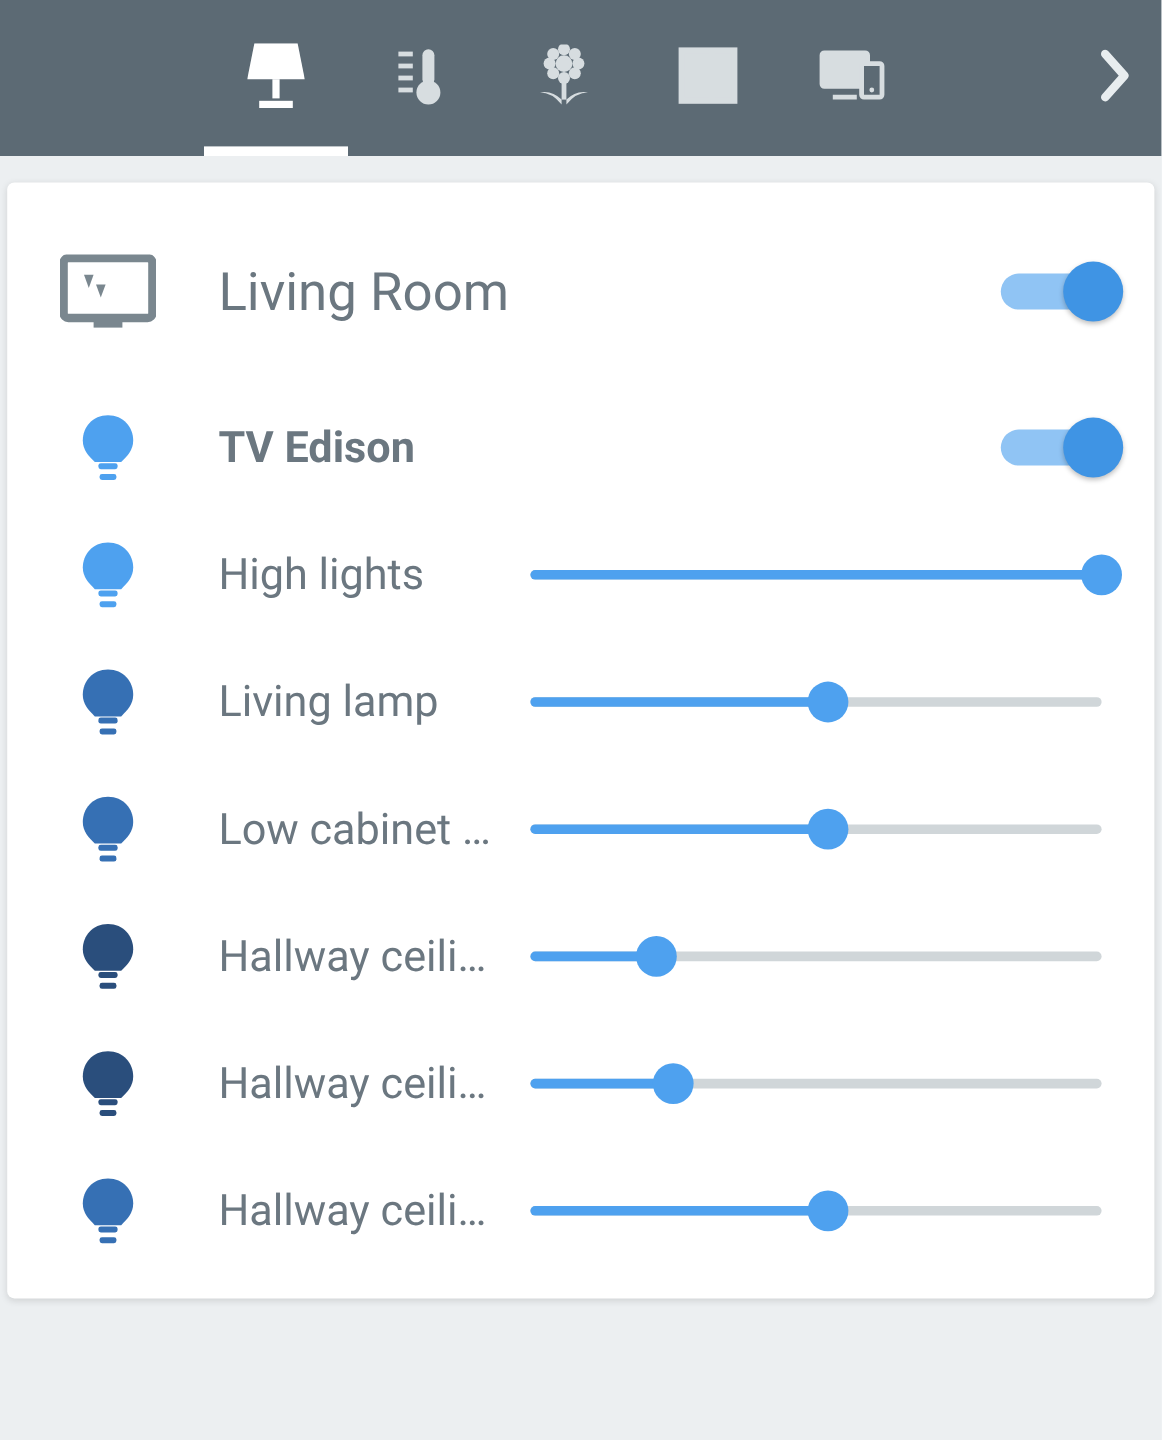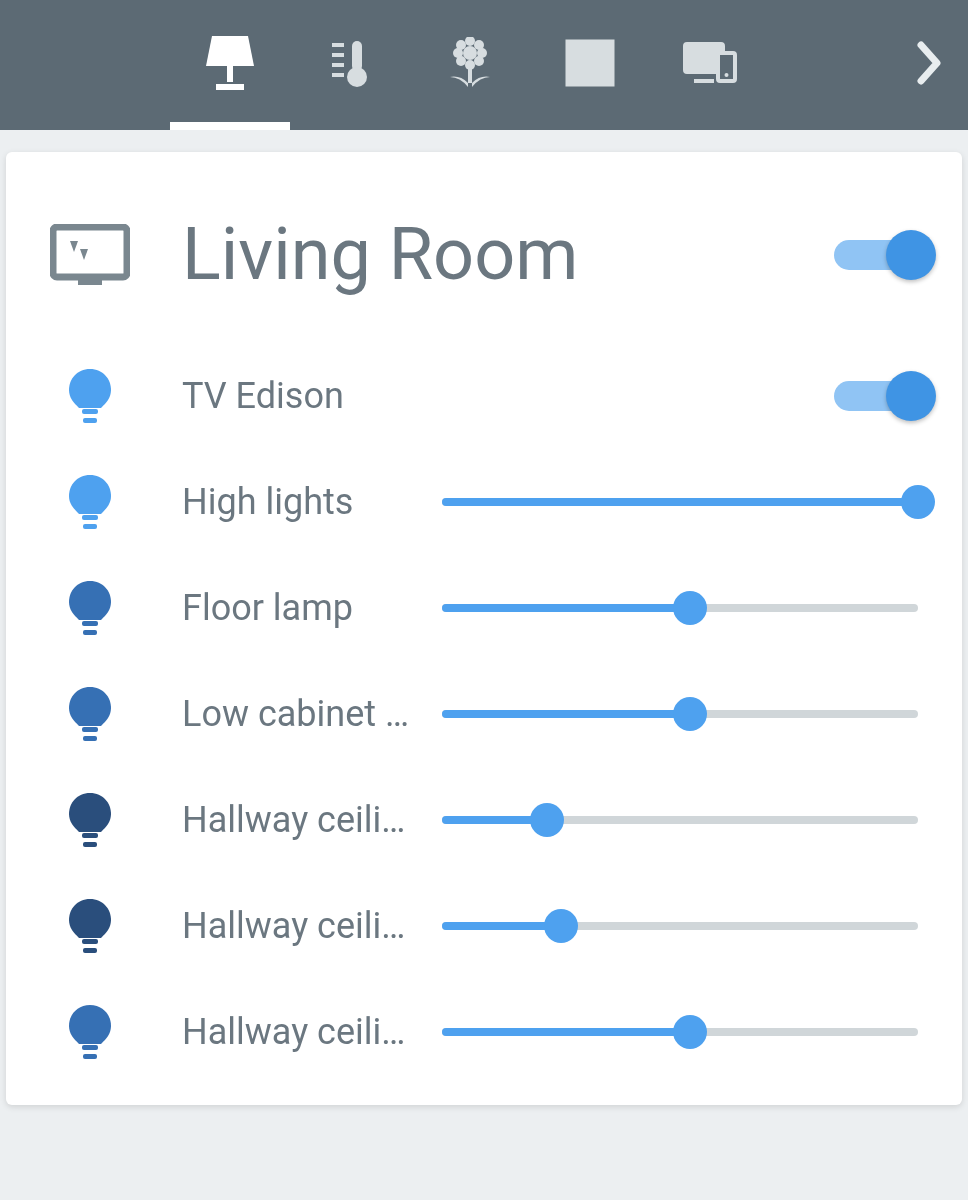--- a/index.html
+++ b/index.html
@@ -58,21 +58,21 @@
 
   .room-row {
     display: flex;
     align-items: center;
     margin-bottom: 46px;
   }
   .room-icon svg { fill: #7a878f; display:block; }
   .room-title {
     margin-left: 52px;
     flex: 1;
-    font-size: 72px;
+    font-size: 44px;
     font-weight: 400;
     color: #6b7780;
   }
 
   .device-row {
     display: flex;
     align-items: center;
     height: 106px;
   }
   .device-row .icon-slot {
@@ -84,21 +84,21 @@
 
   .device-label {
     margin-left: 52px;
     width: 230px;
     font-size: 36px;
     color: #6b7780;
     white-space: nowrap;
     overflow: hidden;
     text-overflow: ellipsis;
   }
-  .row-first .device-label { width: auto; flex: 1; }
+  .row-first .device-label { width: auto; flex: 1; font-weight: bold; }
 
   
   .switch {
     position: relative;
     width: 84px; height: 30px;
     border-radius: 15px;
     cursor: pointer;
   }
   .switch-on { background: #90c4f4; }
   .switch-thumb {
@@ -279,21 +279,21 @@
       <div class="device-row">
         <div class="icon-slot">
           <span class="bulb">
             <svg width="44" height="56" viewBox="0 0 44 56">
               <path fill="#3670b4" d="M22 1 C9 1 1 11 1 22 C1 30 6 35 11 40 L33 40 C38 35 43 30 43 22 C43 11 35 1 22 1 Z"></path>
               <rect x="14" y="41" width="16" height="5" rx="2" fill="#3670b4"></rect>
               <rect x="15" y="50" width="14" height="5" rx="2" fill="#3670b4"></rect>
             </svg>
           </span>
         </div>
-        <div class="device-label">Floor lamp</div>
+        <div class="device-label">Living lamp</div>
         <div class="slider-wrap">
           <div class="slider">
             <div class="track"></div>
             <div class="fill" style="width: 52%;"></div>
             <div class="thumb" style="left: 52%;"></div>
           </div>
         </div>
       </div>
       <div class="device-row">
         <div class="icon-slot">

